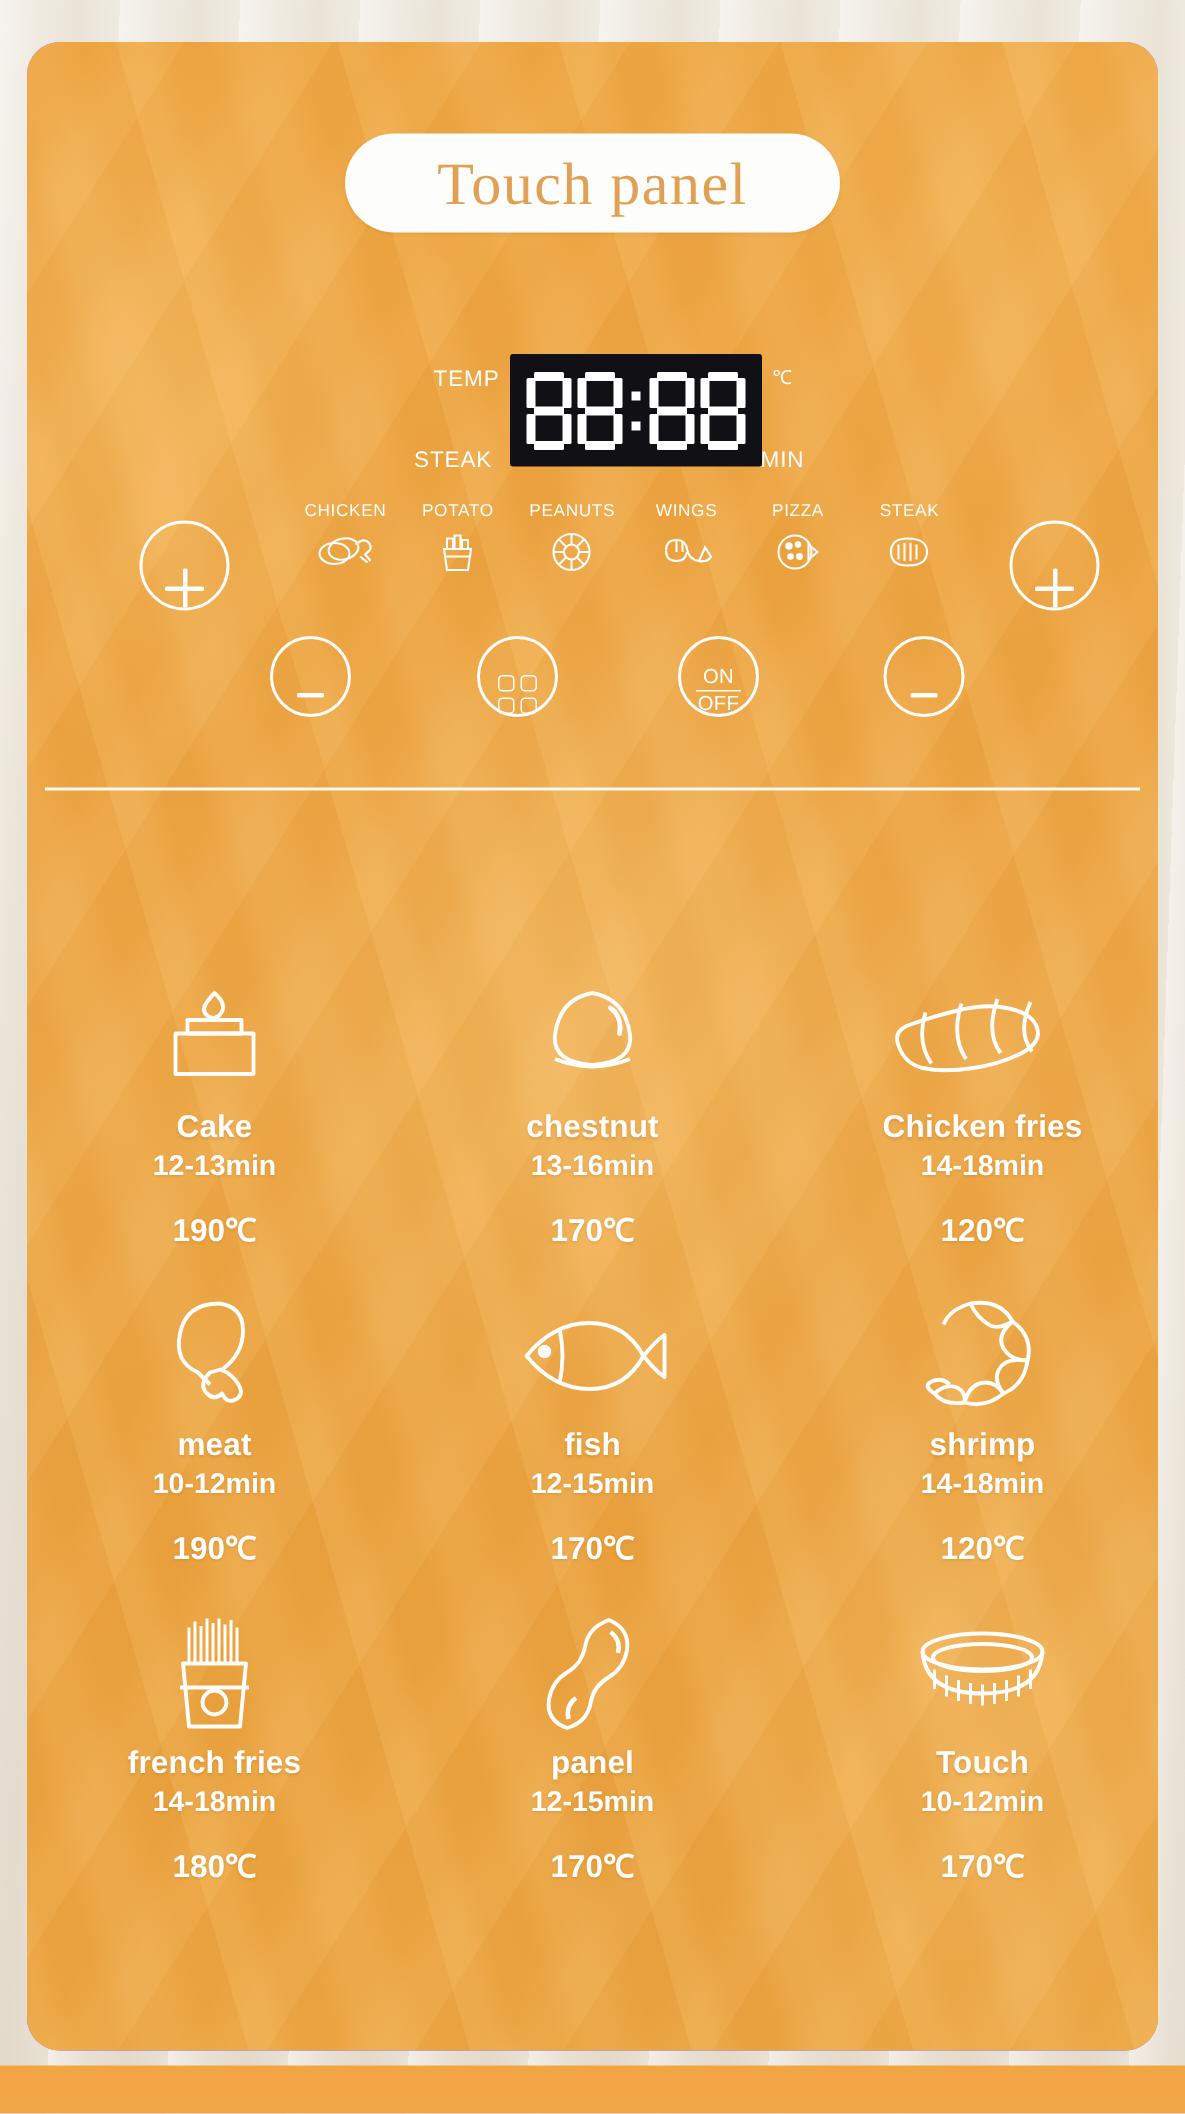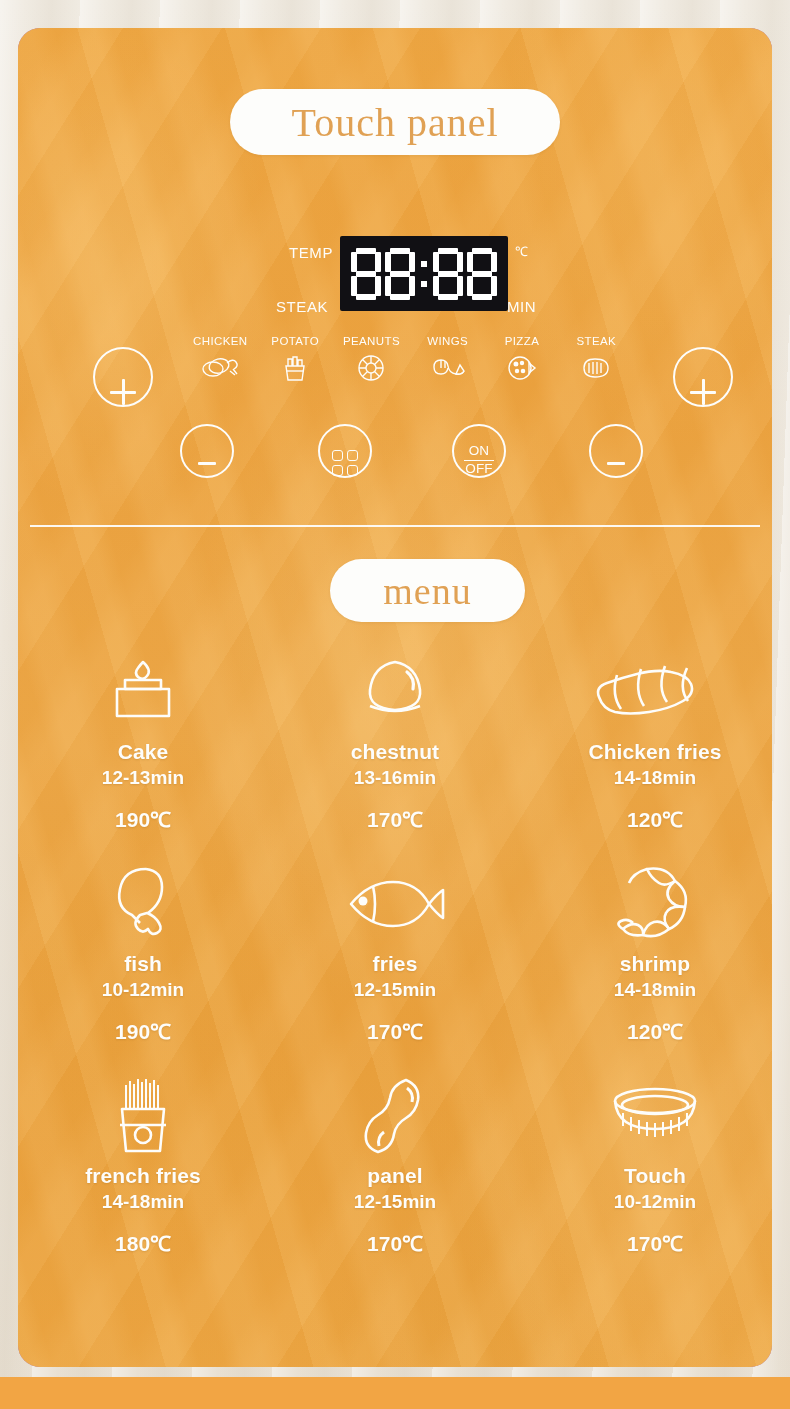--- a/index.html
+++ b/index.html
@@ -145,21 +145,21 @@
     font-weight:400;
     letter-spacing:.6px;
     white-space:nowrap;
   }
   #lbl-temp   { left:271px; top:216px; }
   #lbl-timing { left:258px; top:270px; }
   #lbl-c      { left:497px; top:214px; font-size:13px; }
   #lbl-min    { left:489px; top:270px; }
 
   
-  .modes { position:absolute; left:175px; top:307px; width:430px; height:62px;
+  .modes { position:absolute; left:185px; top:307px; width:430px; height:62px;
            display:flex; justify-content:center;gap:21px; }
   .mode { width:68px; display:flex; flex-direction:column; align-items:center; gap:6px; }
   .mode-label {
     color:#fdfdfb; font-size:11.5px; letter-spacing:.4px; white-space:nowrap;
   }
   .mode-ico { width:44px; height:30px; display:flex; align-items:center; justify-content:center; }
   .mode-ico svg { display:block; }
 
   
   .cbtn {
@@ -402,21 +402,20 @@
     <div class="cbtn" id="onoff-btn">
       <span class="onoff-txt">
         <span class="on">ON</span>
         <span class="rule"></span>
         <span>OFF</span>
       </span>
     </div>
 
     <div class="divider"></div>
 
-    <div class="pill" id="menu-pill">menu</div>
 
     <div class="menu-grid">
 
       <div class="menu-cell col0">
         <div class="menu-ico">
           <svg width="76" height="76" viewBox="0 0 76 76" fill="none" stroke="#fdfdfb" stroke-width="2.6" stroke-linejoin="round">
             <path d="M38 8 q9 8 4 14 q-4 5-9 1 q-4-4 0-9 q3-4 5-6z"></path>
             <rect x="20" y="26" width="36" height="9"></rect>
             <rect x="12" y="35" width="52" height="27"></rect>
           </svg>
@@ -455,35 +454,35 @@
       </div>
 
       <div class="menu-cell col0 menu-row2">
         <div class="menu-ico">
           <svg width="74" height="82" viewBox="0 0 74 82" fill="none" stroke="#fdfdfb" stroke-width="2.6" stroke-linejoin="round">
             <path d="M40 6 q-22 0-26 20 q-4 19 12 26 l8 8"></path>
             <path d="M40 6 q16 2 16 18 q0 16-14 26"></path>
             <path d="M34 52 q-8 8-2 14 q5 5 10 0 q3 7 9 4 q6-3 2-10 q-4-7-12-10z"></path>
           </svg>
         </div>
-        <div class="m-name">fish</div>
+        <div class="m-name">meat</div>
         <div class="m-time">10-12min</div>
         <div class="m-temp">190℃</div>
       </div>
 
       <div class="menu-cell col1 menu-row2">
         <div class="menu-ico">
           <svg width="104" height="62" viewBox="0 0 104 62" fill="none" stroke="#fdfdfb" stroke-width="2.6" stroke-linejoin="round">
             <path d="M8 31 q18-22 42-22 q24 0 36 22 q-12 22-36 22 q-24 0-42-22z"></path>
             <path d="M86 31 q8-10 14-14 v28 q-6-4-14-14z"></path>
             <path d="M30 13 q4 18 0 36"></path>
             <circle cx="20" cy="28" r="4.5" fill="#fdfdfb" stroke="none"></circle>
           </svg>
         </div>
-        <div class="m-name">fries</div>
+        <div class="m-name">fish</div>
         <div class="m-time">12-15min</div>
         <div class="m-temp">170℃</div>
       </div>
 
       <div class="menu-cell col2 menu-row2">
         <div class="menu-ico">
           <svg width="92" height="82" viewBox="0 0 92 82" fill="none" stroke="#fdfdfb" stroke-width="2.6" stroke-linejoin="round">
             <path d="M38 6 q20-3 28 12 q-10 6-16 2 q-8-5-12-14z"></path>
             <path d="M66 18 q14 10 10 26 q-11 0-16-8 q-5-9 6-18z"></path>
             <path d="M76 44 q-2 16-16 22 q-7-9-3-16 q4-8 19-6z"></path>

